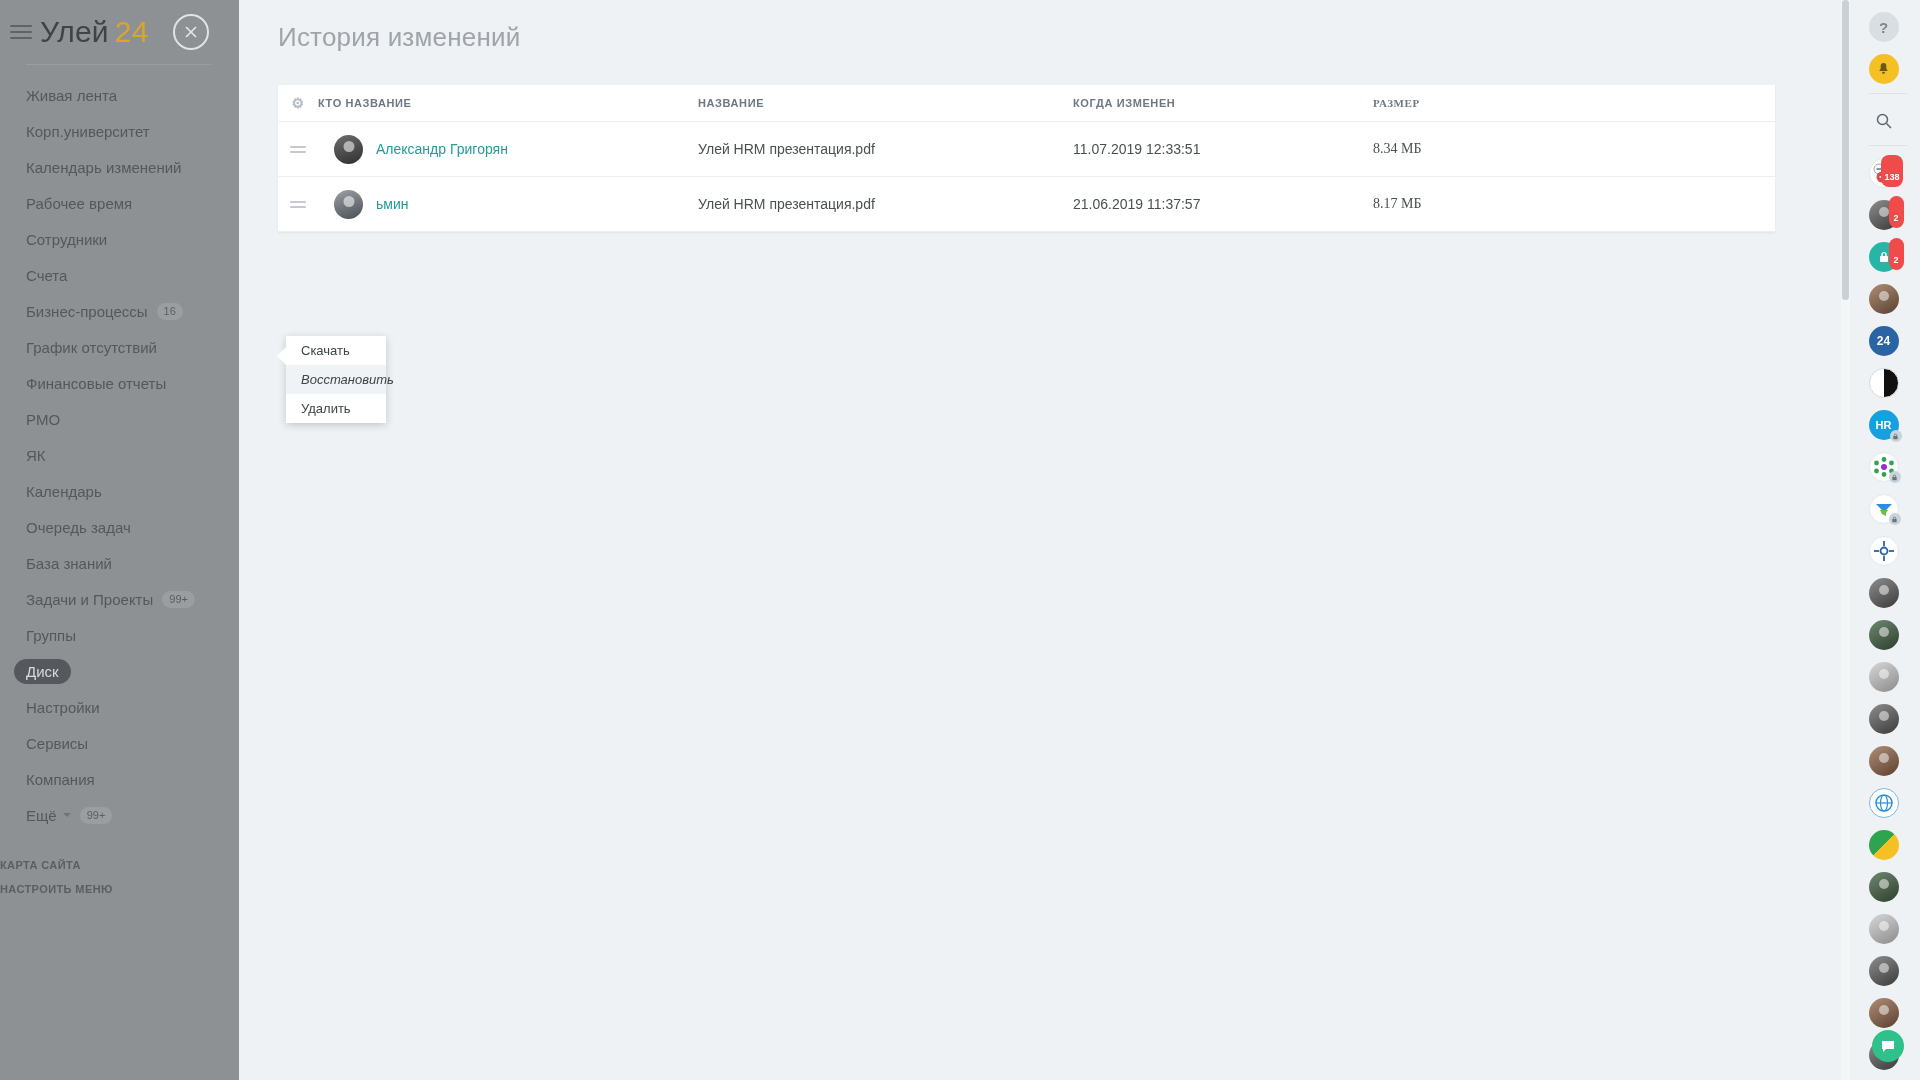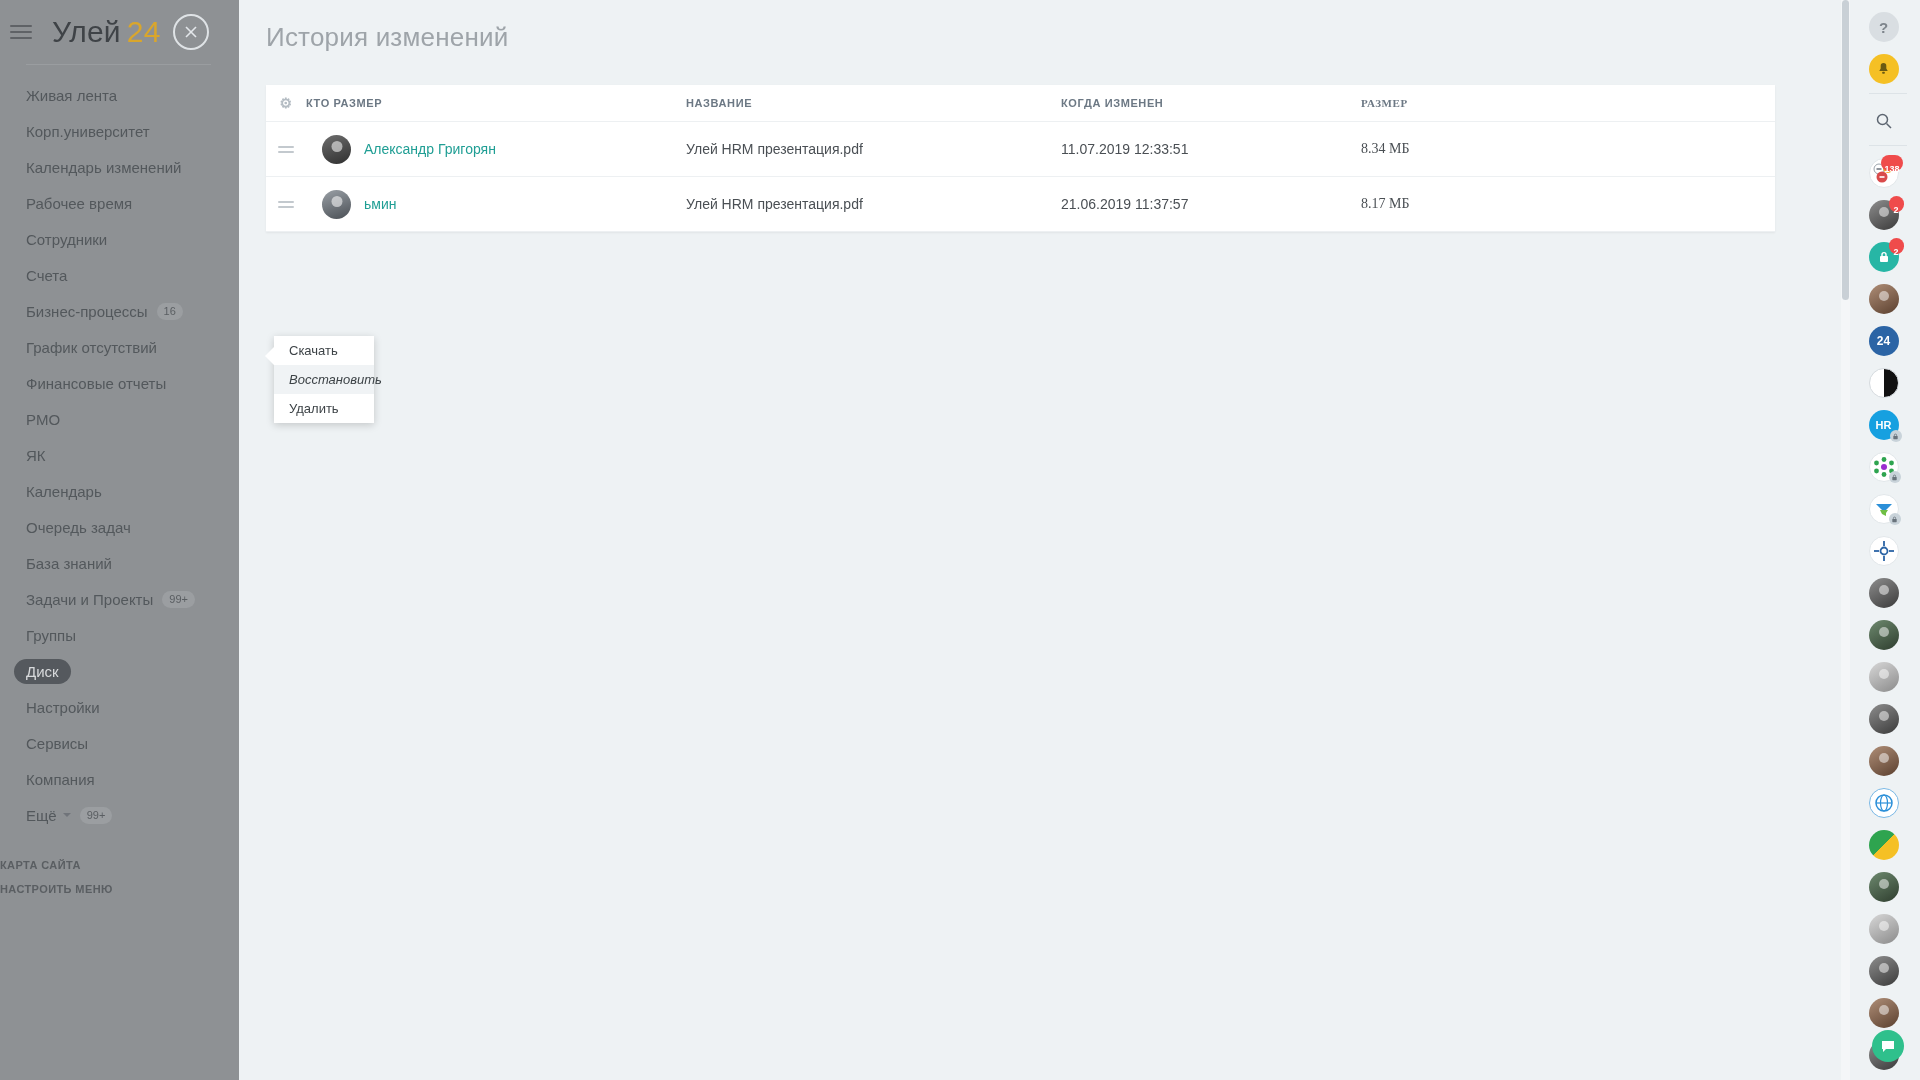--- a/index.html
+++ b/index.html
@@ -17,21 +17,21 @@
     background: #8e9194;
     z-index: 20;
   }
   .brand-row {
     display: flex; align-items: center;
     height: 64px; padding-left: 10px;
     position: relative;
   }
   .burger { display: flex; flex-direction: column; justify-content: center; gap: 4px; width: 22px; cursor: pointer; }
   .burger span { display: block; height: 2px; background: #5f6266; border-radius: 1px; }
-  .brand-text { font-size: 30px; color: #3f4347; margin-left: 20px; font-weight: 400; letter-spacing: .2px; }
+  .brand-text { font-size: 30px; color: #3f4347; margin-left: 8px; font-weight: 400; letter-spacing: .2px; }
   .brand-24 { color: #d9a62c; margin-left: 6px; }
   .close-circle {
     position: absolute; right: 30px; top: 14px;
     width: 36px; height: 36px; border-radius: 50%;
     border: 2px solid #dfe3e6;
     display: flex; align-items: center; justify-content: center;
     cursor: pointer;
   }
   .close-circle svg { display:block; }
   .menu-divider { height: 1px; background: #9a9da0; margin: 0 28px 12px 26px; }
@@ -61,20 +61,21 @@
     font-size: 11px; color: #5a5e62;
     letter-spacing: .4px; font-weight: bold; margin-top: 12px; cursor: pointer;
   }
   .nav-sub.first { margin-top: 26px; }
 
   
   #main {
     position: absolute; left: 239px; top: 0;
     width: 1564px; height: 1080px;
     background: #eef2f4;
+    padding-left: 12px;
   }
   #page-title {
     font-size: 26px; color: #9ea4a9; font-weight: 400;
     padding: 22px 0 0 27px; letter-spacing: .2px;
   }
   #table-card {
     margin: 32px 28px 0 27px;
     background: #fff;
     box-shadow: 0 1px 2px rgba(0,0,0,.06);
   }
@@ -166,21 +167,21 @@
   .mol-ico { background: #fff; border: 1px solid #e2e7ea; }
   .funnel-ico { background: #fff; border: 1px solid #e2e7ea; }
   .cross-ico { background: #fff; border: 1px solid #e2e7ea; color: #2b64a5; }
   .globe-ico { background: #fff; border: 1px solid #7ab8e5; color: #2b8fd8; }
   .flag-ico { background: linear-gradient(135deg,#2ea44f 50%,#f5c024 50%); }
   .badge-red {
     position: absolute; right: -5px; top: -4px;
     background: #ef4b4b; color: #fff;
     font-size: 9px; line-height: 13px;
     min-width: 15px; height: 15px; border-radius: 8px;
-    text-align: center; padding: 8px 3px; font-weight: bold;
+    text-align: center; padding: 16px 3px; font-weight: bold;
   }
   .badge-lock {
     position: absolute; right: -3px; bottom: -2px;
     width: 12px; height: 12px; border-radius: 50%;
     background: #c9d3da; color: #69737c; font-size: 8px;
     display: flex; align-items: center; justify-content: center;
   }
   .fab {
     width: 32px; height: 32px; border-radius: 50%;
     background: #2fc08c; color: #fff;
@@ -291,21 +292,21 @@
 <div id="main">
 
   <div id="page-title">История изменений</div>
 
   <div id="table-card">
 
     <div class="t-head">
       <div class="c-gear">
         <span class="gear-ico">⚙</span>
       </div>
-      <div class="c-who">КТО РАЗМЕР</div>
+      <div class="c-who">КТО НАЗВАНИЕ</div>
       <div class="c-name">НАЗВАНИЕ</div>
       <div class="c-when">КОГДА ИЗМЕНЕН</div>
       <div class="c-size">РАЗМЕР</div>
     </div>
 
     <div class="t-row">
       <div class="c-gear-row">
         <span class="grip">
             <i></i>
             <i></i>

